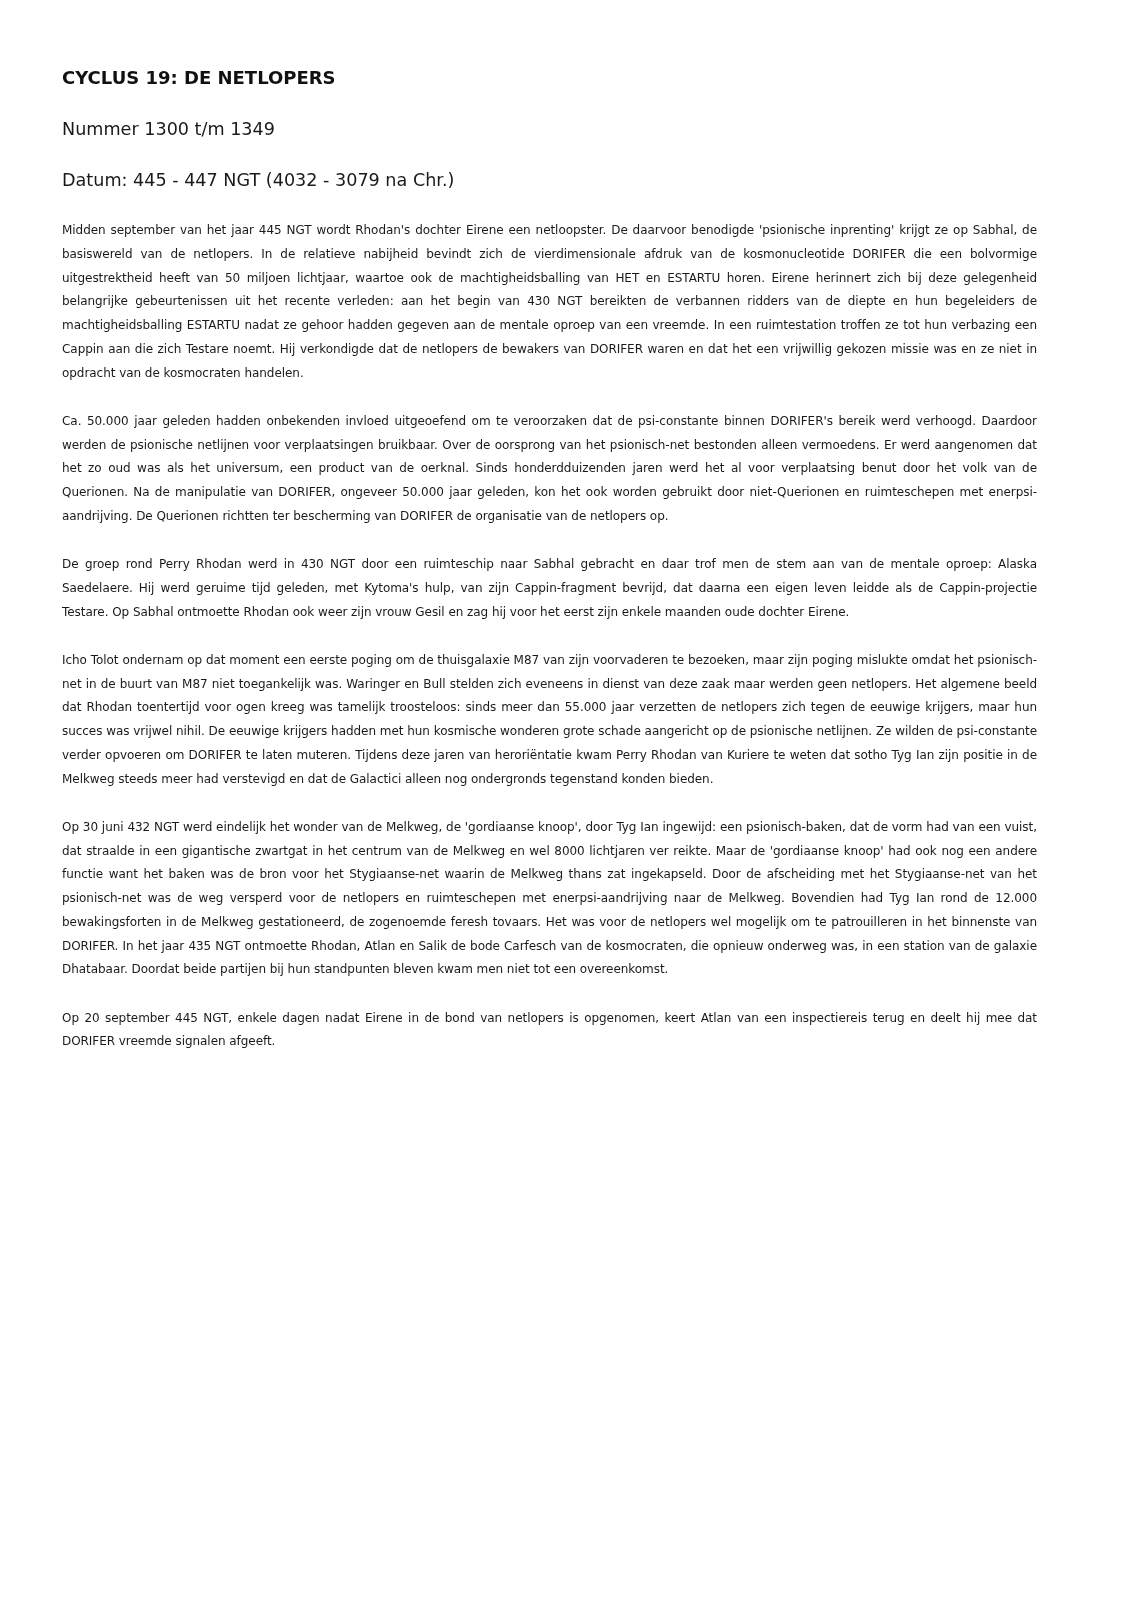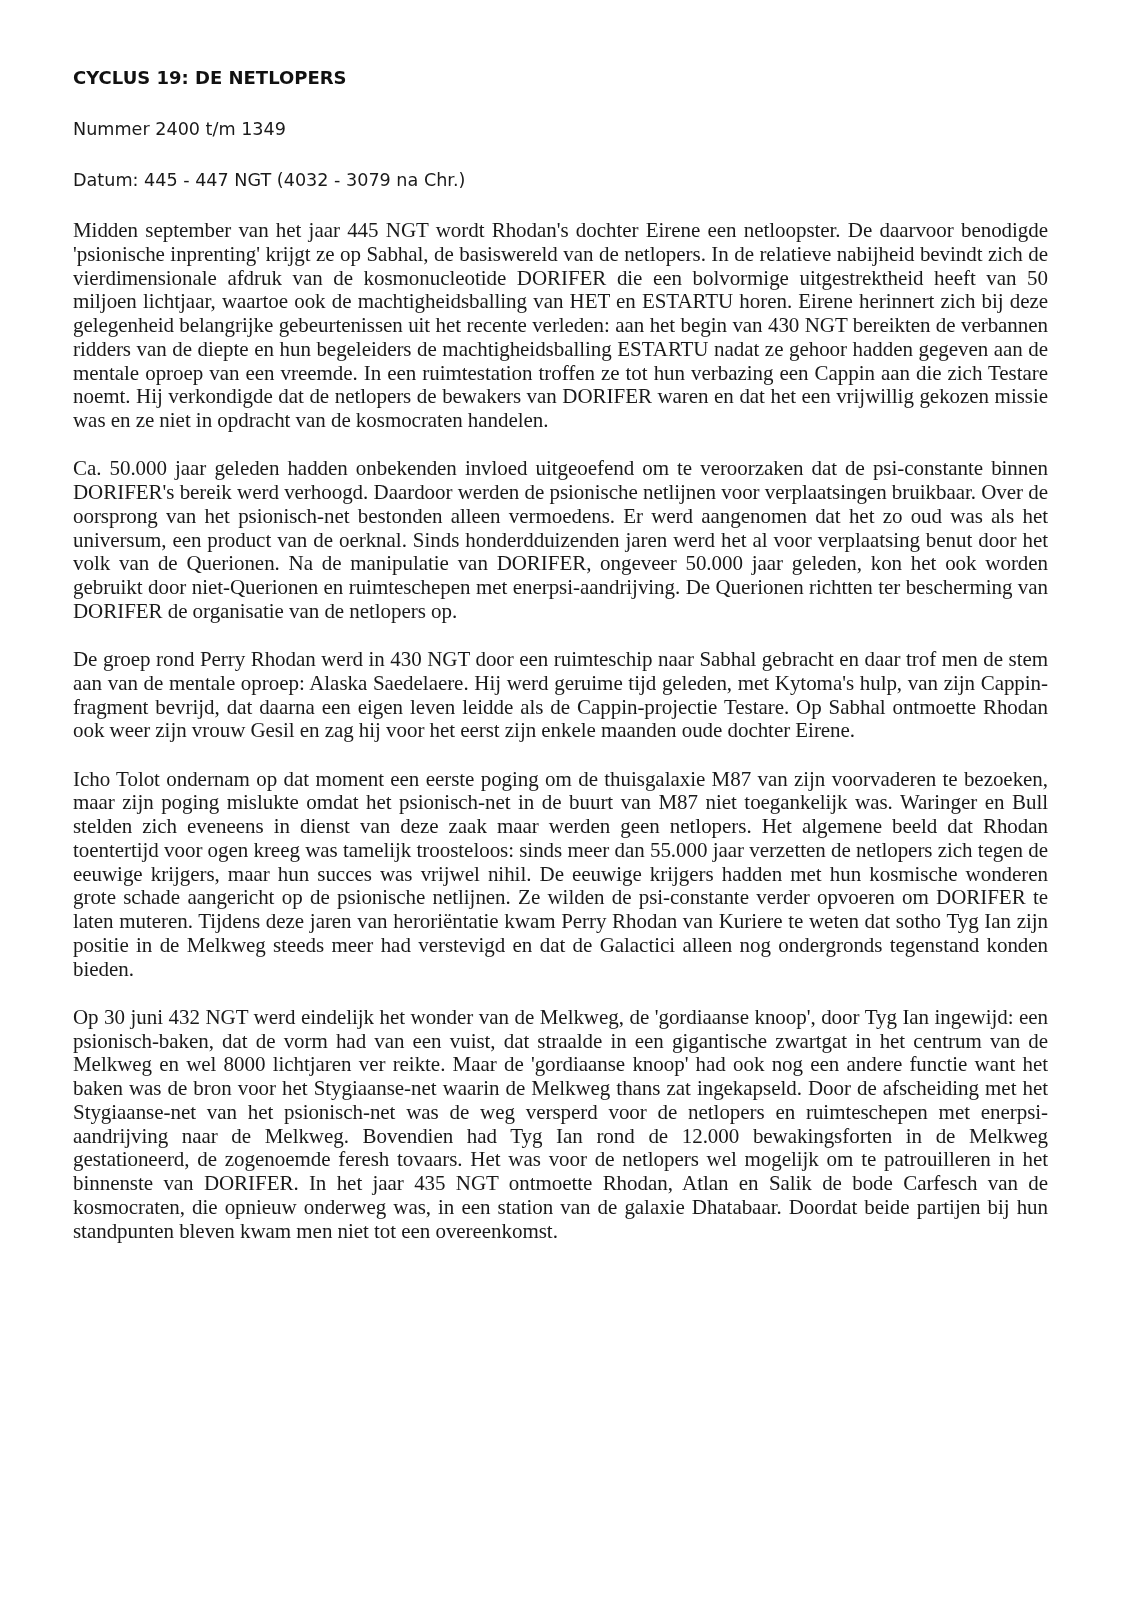--- a/index.html
+++ b/index.html
@@ -10,50 +10,50 @@
   body {
     width: 1132px;
     height: 1600px;
     overflow: hidden;
     position: relative;
     font-family: "DejaVu Sans", sans-serif;
     color: #1a1a1a;
   }
   .page {
     position: absolute;
-    left: 73px;
+    left: 62px;
     top: 66px;
     width: 975px;
   }
   .title {
     font-weight: bold;
     font-size: 18px;
     line-height: 24px;
     margin: 0 0 27px 0;
     color: #111;
   }
   .meta {
     font-size: 17.6px;
     line-height: 24px;
     margin: 0 0 27px 0;
   }
   .para {
-    font-size: 21px;
+    font-size: 12px;
     line-height: 23.75px;
     text-align: justify;
     margin: 0 0 24.5px 0;
     letter-spacing: -0.05px;
-    font-family: Liberation Serif, serif;
   }
 </style>
 </head>
 <body>
 
 <div class="page">
   <div class="title">CYCLUS 19: DE NETLOPERS</div>
-  <div class="meta">Nummer 2400 t/m 1349</div>
+  <div class="meta">Nummer 1300 t/m 1349</div>
   <div class="meta">Datum: 445 - 447 NGT (4032 - 3079 na Chr.)</div>
   <p class="para">Midden september van het jaar 445 NGT wordt Rhodan's dochter Eirene een netloopster. De daarvoor benodigde 'psionische inprenting' krijgt ze op Sabhal, de basiswereld van de netlopers. In de relatieve nabijheid bevindt zich de vierdimensionale afdruk van de kosmonucleotide DORIFER die een bolvormige uitgestrektheid heeft van 50 miljoen lichtjaar, waartoe ook de machtigheidsballing van HET en ESTARTU horen. Eirene herinnert zich bij deze gelegenheid belangrijke gebeurtenissen uit het recente verleden: aan het begin van 430 NGT bereikten de verbannen ridders van de diepte en hun begeleiders de machtigheidsballing ESTARTU nadat ze gehoor hadden gegeven aan de mentale oproep van een vreemde. In een ruimtestation troffen ze tot hun verbazing een Cappin aan die zich Testare noemt. Hij verkondigde dat de netlopers de bewakers van DORIFER waren en dat het een vrijwillig gekozen missie was en ze niet in opdracht van de kosmocraten handelen.</p>
   <p class="para">Ca. 50.000 jaar geleden hadden onbekenden invloed uitgeoefend om te veroorzaken dat de psi-constante binnen DORIFER's bereik werd verhoogd. Daardoor werden de psionische netlijnen voor verplaatsingen bruikbaar. Over de oorsprong van het psionisch-net bestonden alleen vermoedens. Er werd aangenomen dat het zo oud was als het universum, een product van de oerknal. Sinds honderdduizenden jaren werd het al voor verplaatsing benut door het volk van de Querionen. Na de manipulatie van DORIFER, ongeveer 50.000 jaar geleden, kon het ook worden gebruikt door niet-Querionen en ruimteschepen met enerpsi-aandrijving. De Querionen richtten ter bescherming van DORIFER de organisatie van de netlopers op.</p>
   <p class="para">De groep rond Perry Rhodan werd in 430 NGT door een ruimteschip naar Sabhal gebracht en daar trof men de stem aan van de mentale oproep: Alaska Saedelaere. Hij werd geruime tijd geleden, met Kytoma's hulp, van zijn Cappin-fragment bevrijd, dat daarna een eigen leven leidde als de Cappin-projectie Testare. Op Sabhal ontmoette Rhodan ook weer zijn vrouw Gesil en zag hij voor het eerst zijn enkele maanden oude dochter Eirene.</p>
   <p class="para">Icho Tolot ondernam op dat moment een eerste poging om de thuisgalaxie M87 van zijn voorvaderen te bezoeken, maar zijn poging mislukte omdat het psionisch-net in de buurt van M87 niet toegankelijk was. Waringer en Bull stelden zich eveneens in dienst van deze zaak maar werden geen netlopers. Het algemene beeld dat Rhodan toentertijd voor ogen kreeg was tamelijk troosteloos: sinds meer dan 55.000 jaar verzetten de netlopers zich tegen de eeuwige krijgers, maar hun succes was vrijwel nihil. De eeuwige krijgers hadden met hun kosmische wonderen grote schade aangericht op de psionische netlijnen. Ze wilden de psi-constante verder opvoeren om DORIFER te laten muteren. Tijdens deze jaren van heroriëntatie kwam Perry Rhodan van Kuriere te weten dat sotho Tyg Ian zijn positie in de Melkweg steeds meer had verstevigd en dat de Galactici alleen nog ondergronds tegenstand konden bieden.</p>
   <p class="para">Op 30 juni 432 NGT werd eindelijk het wonder van de Melkweg, de 'gordiaanse knoop', door Tyg Ian ingewijd: een psionisch-baken, dat de vorm had van een vuist, dat straalde in een gigantische zwartgat in het centrum van de Melkweg en wel 8000 lichtjaren ver reikte. Maar de 'gordiaanse knoop' had ook nog een andere functie want het baken was de bron voor het Stygiaanse-net waarin de Melkweg thans zat ingekapseld. Door de afscheiding met het Stygiaanse-net van het psionisch-net was de weg versperd voor de netlopers en ruimteschepen met enerpsi-aandrijving naar de Melkweg. Bovendien had Tyg Ian rond de 12.000 bewakingsforten in de Melkweg gestationeerd, de zogenoemde feresh tovaars. Het was voor de netlopers wel mogelijk om te patrouilleren in het binnenste van DORIFER. In het jaar 435 NGT ontmoette Rhodan, Atlan en Salik de bode Carfesch van de kosmocraten, die opnieuw onderweg was, in een station van de galaxie Dhatabaar. Doordat beide partijen bij hun standpunten bleven kwam men niet tot een overeenkomst.</p>
+  <p class="para">Op 20 september 445 NGT, enkele dagen nadat Eirene in de bond van netlopers is opgenomen, keert Atlan van een inspectiereis terug en deelt hij mee dat DORIFER vreemde signalen afgeeft.</p>
 </div>
 
 </body></html>

